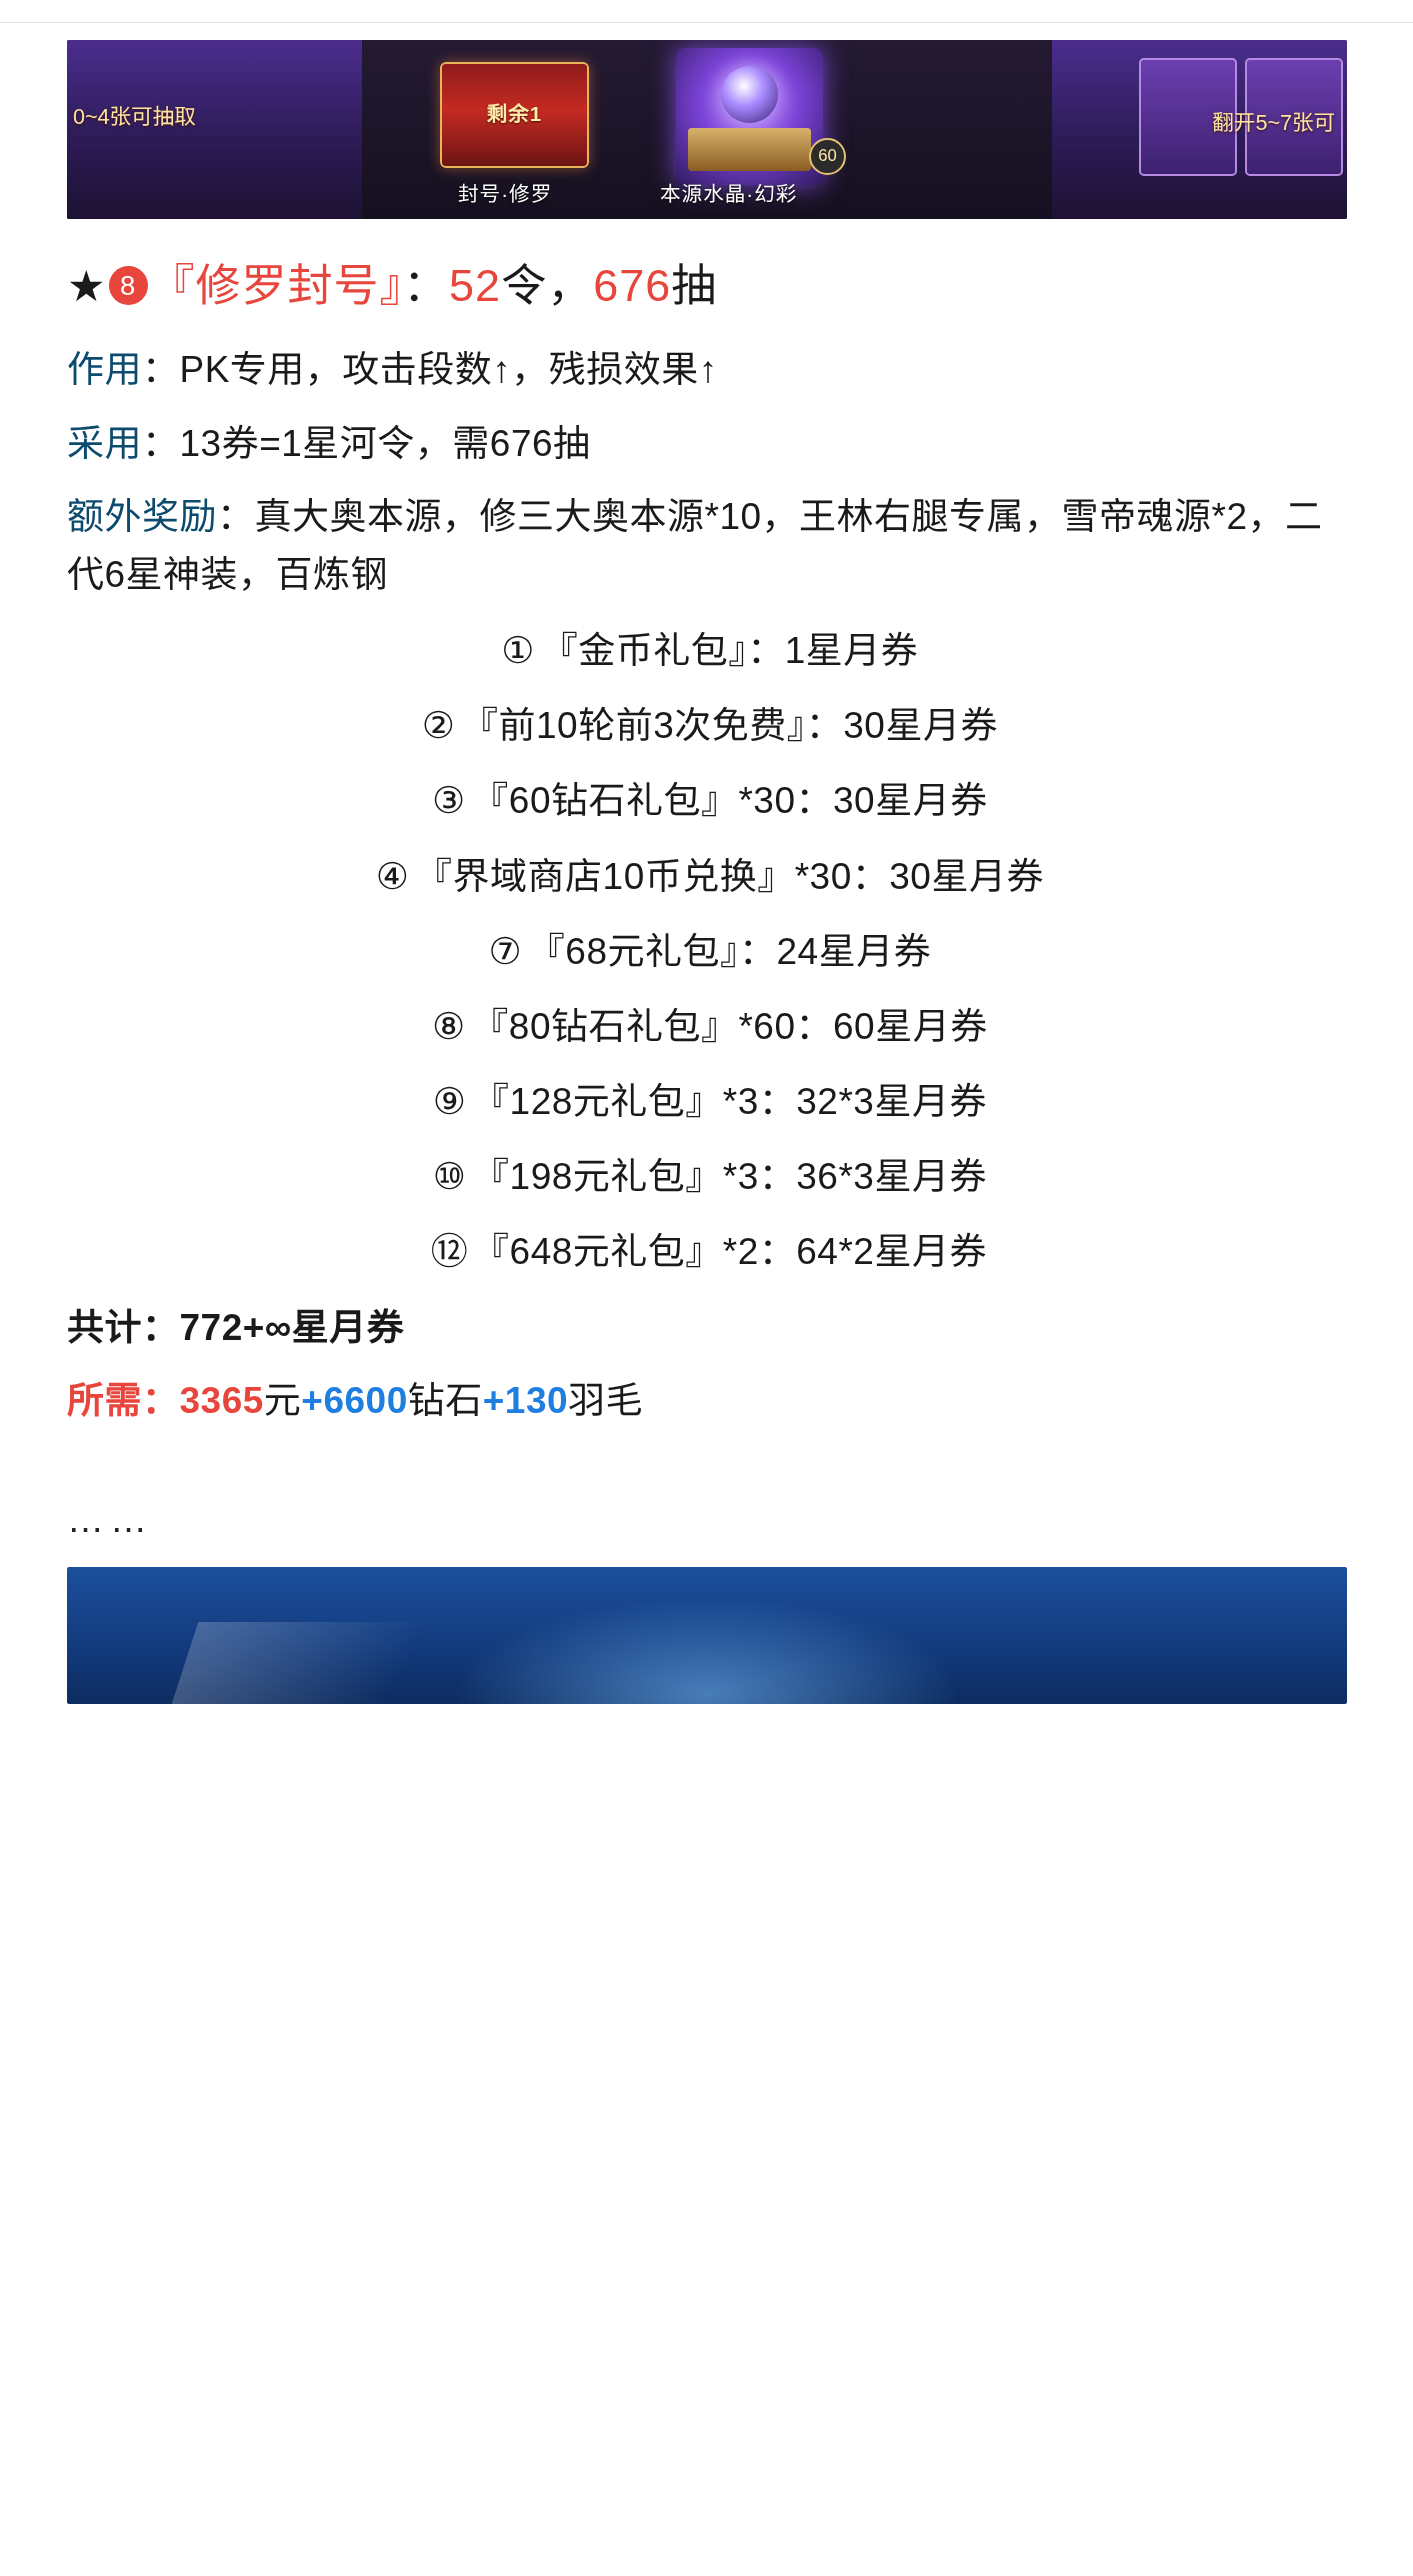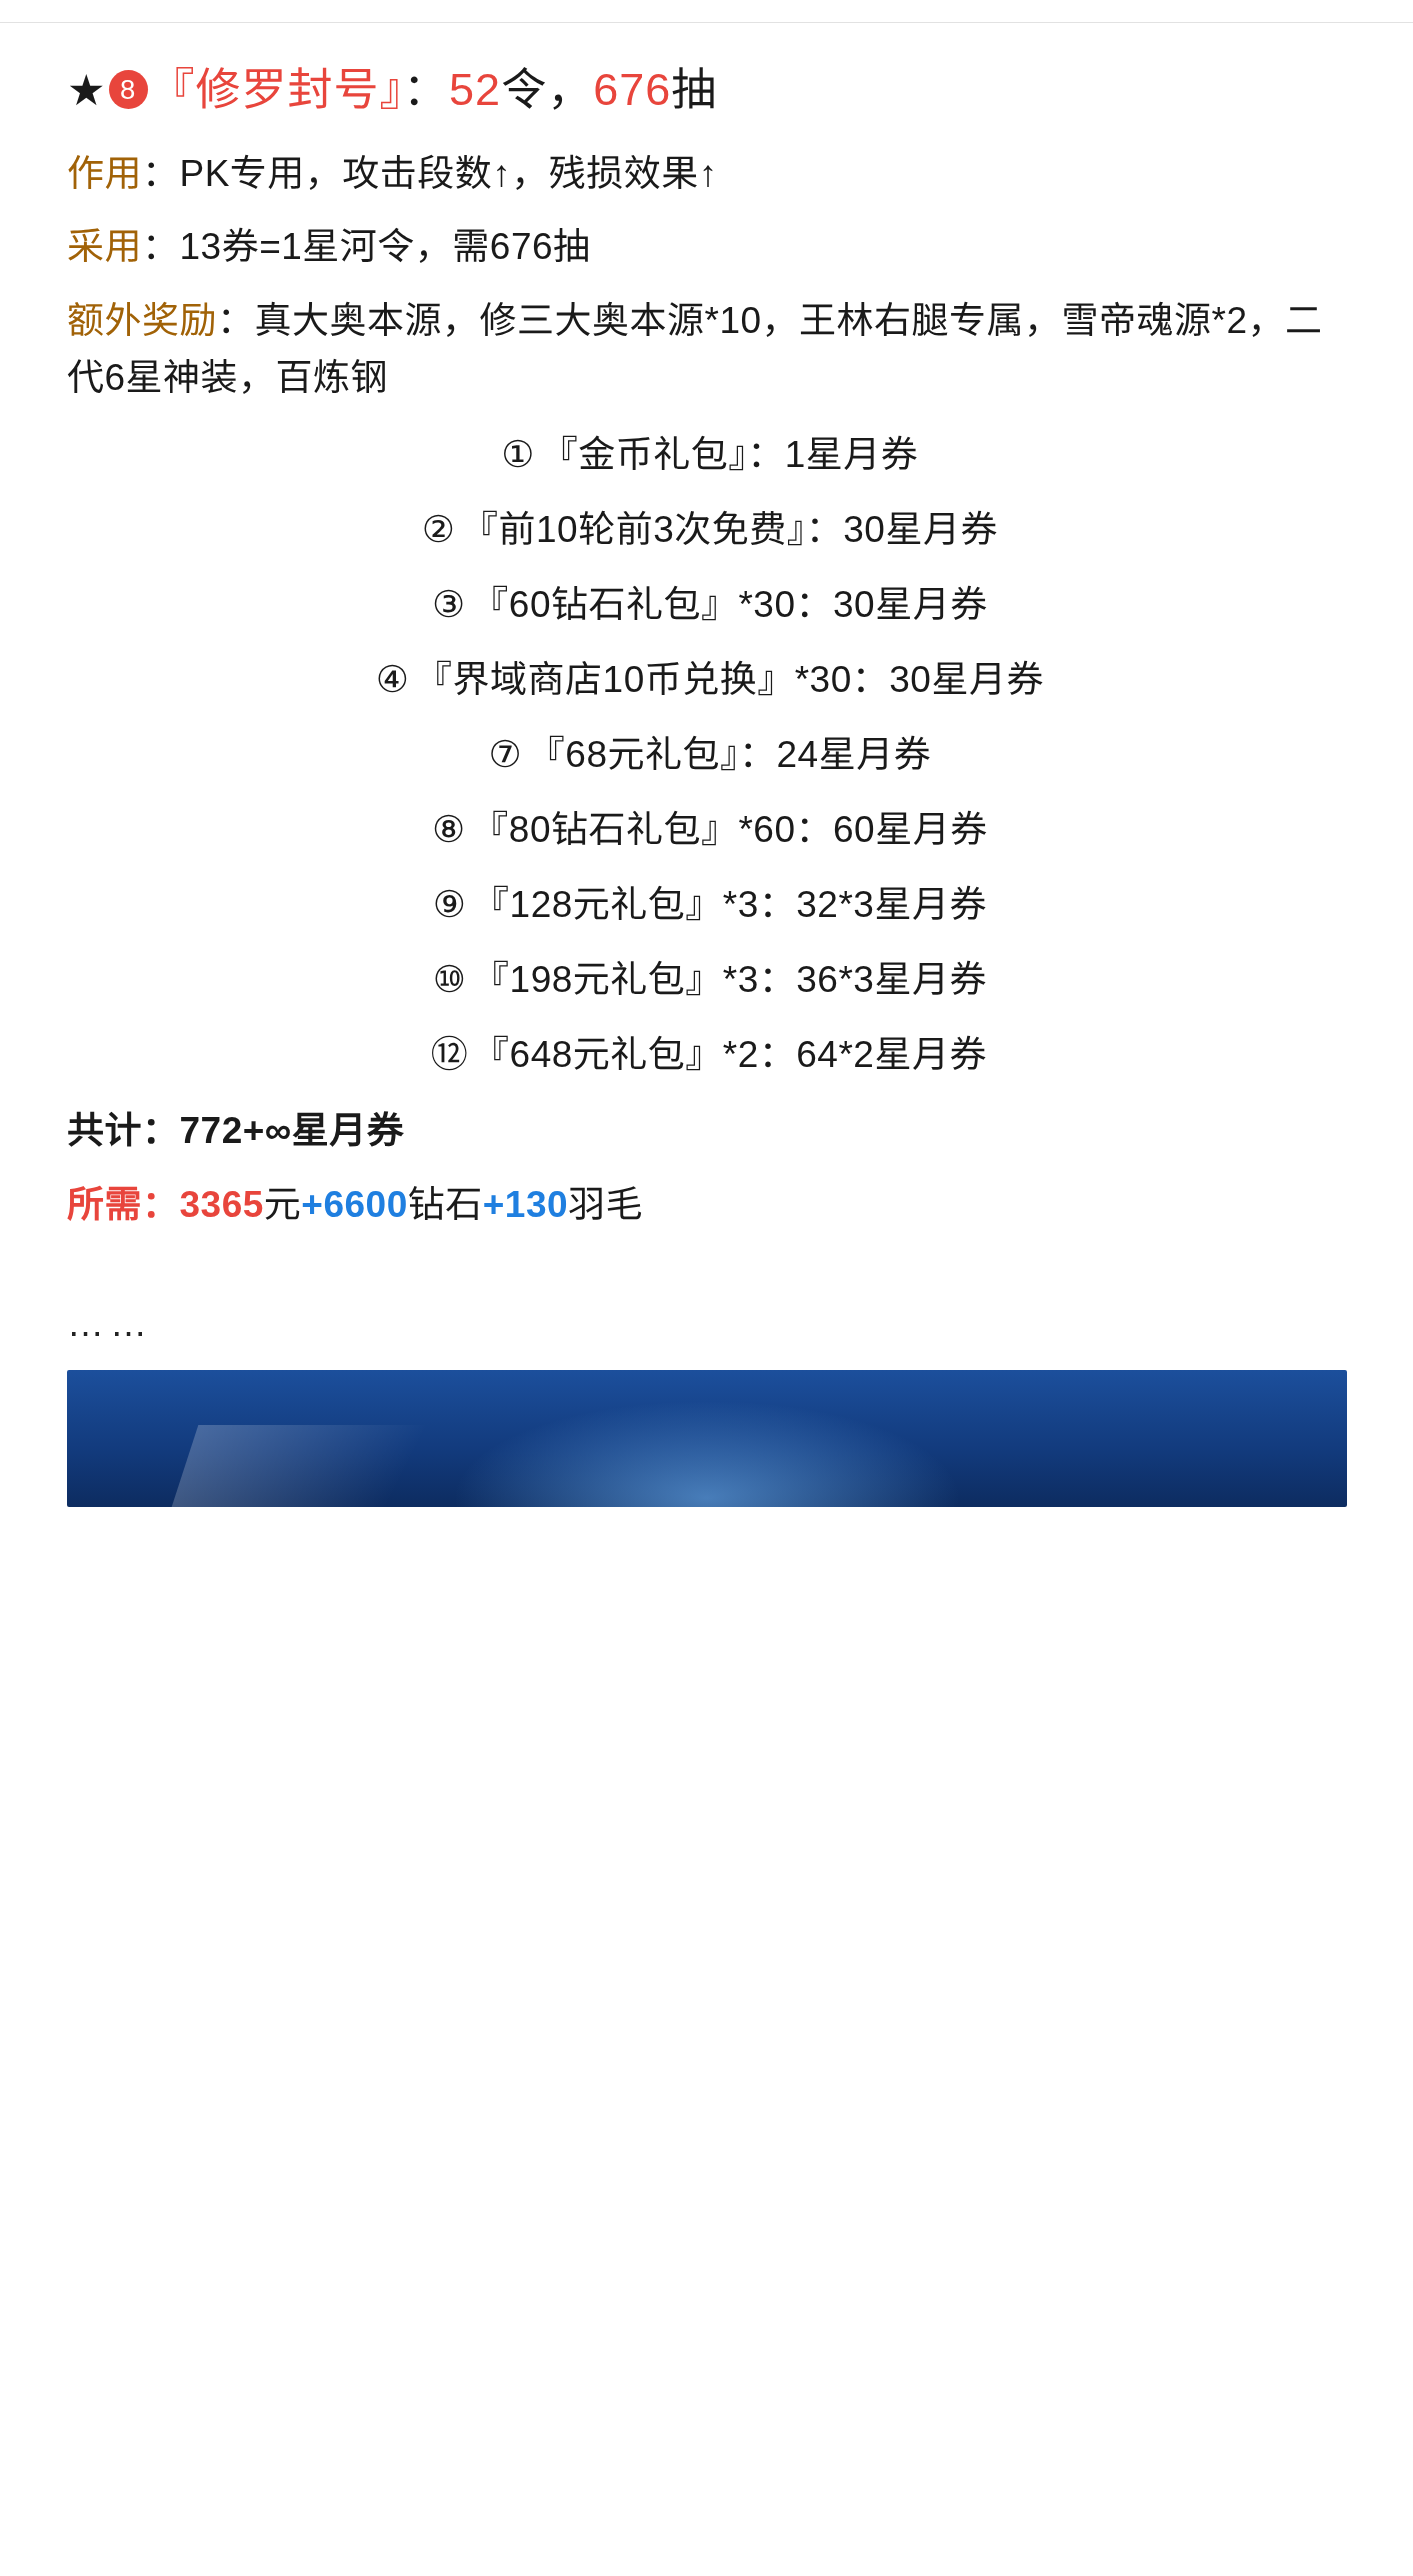--- a/index.html
+++ b/index.html
@@ -180,21 +180,21 @@
     line-height: 39px;
     text-align: center;
     vertical-align: 5.9px;
     margin: 0 2px;
   }
   .red { color: #e8453c; }
   .deep-blue { color: #1f7fe0; }
   .bold { font-weight: bold; margin-top: 28px; }
 
   .label-blue {
-    color: #a16207;
+    color: #0c4a6e;
   }
 
   .list-item {
     font-size: 37px;
     line-height: 1.5;
     margin: 19.6px 0;
     letter-spacing: 0.5px;
     text-align: center;
   }
   .idx {
@@ -235,20 +235,44 @@
     transform: skewX(-18deg);
   }
 </style>
 </head>
 <body>
 
 <div class="page">
 
   <div class="top-rule"></div>
 
+  <div class="banner">
+    <div class="bg-left"></div>
+    <div class="bg-right"></div>
+    <div class="bg-mid"></div>
+
+    <div class="ban-text-l">0~4张可抽取</div>
+
+    <div class="card-red">
+      <div class="cr-text">剩余1</div>
+    </div>
+
+    <div class="book">
+      <div class="orb"></div>
+      <div class="base"></div>
+    </div>
+    <div class="lvl-badge">60</div>
+
+    <div class="lbl lbl-left">封号·修罗</div>
+    <div class="lbl lbl-right">本源水晶·幻彩</div>
+
+    <div class="mini-card mc1"></div>
+    <div class="mini-card mc2"></div>
+    <div class="ban-text-r">翻开5~7张可</div>
+  </div>
 
   <div class="content">
 
     <div class="title-line">
       <span class="star">★</span><span class="circ-num">8</span><span class="red">『修罗封号』</span><span>：</span><span class="red">52</span><span>令</span><span>，</span><span class="red">676</span><span>抽</span>
     </div>
 
     <div class="line">
       <span class="label-blue">作用</span><span>：</span><span>PK专用，攻击段数↑，残损效果↑</span>
     </div>

